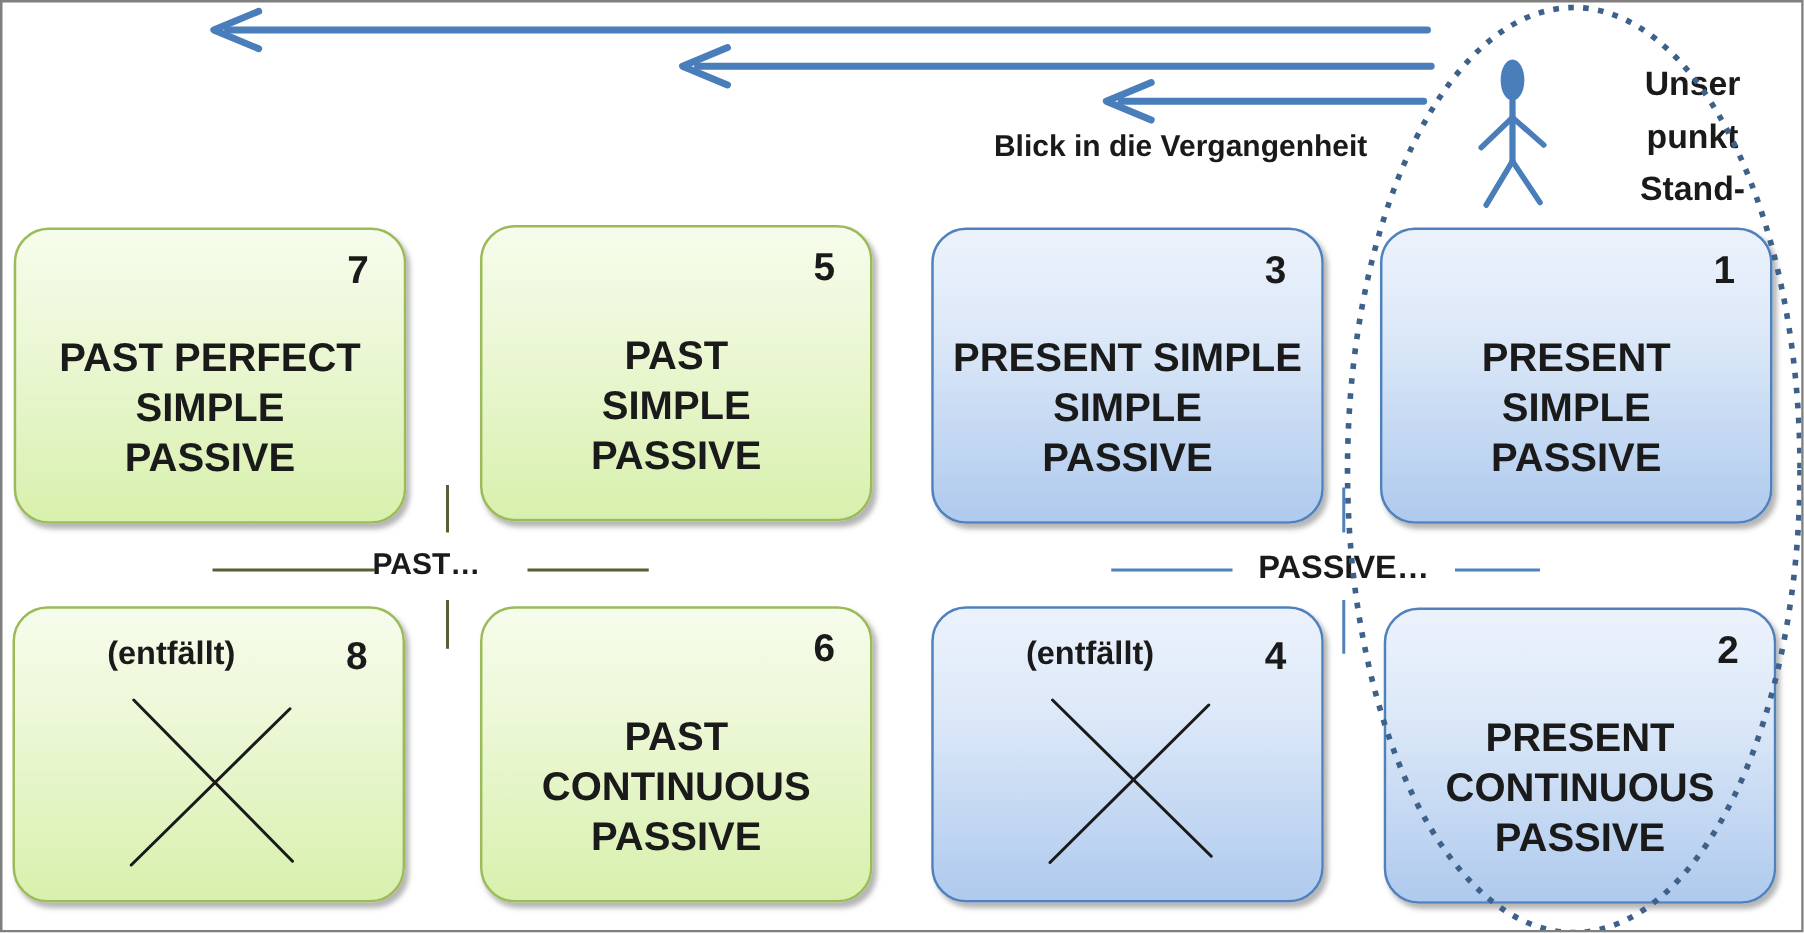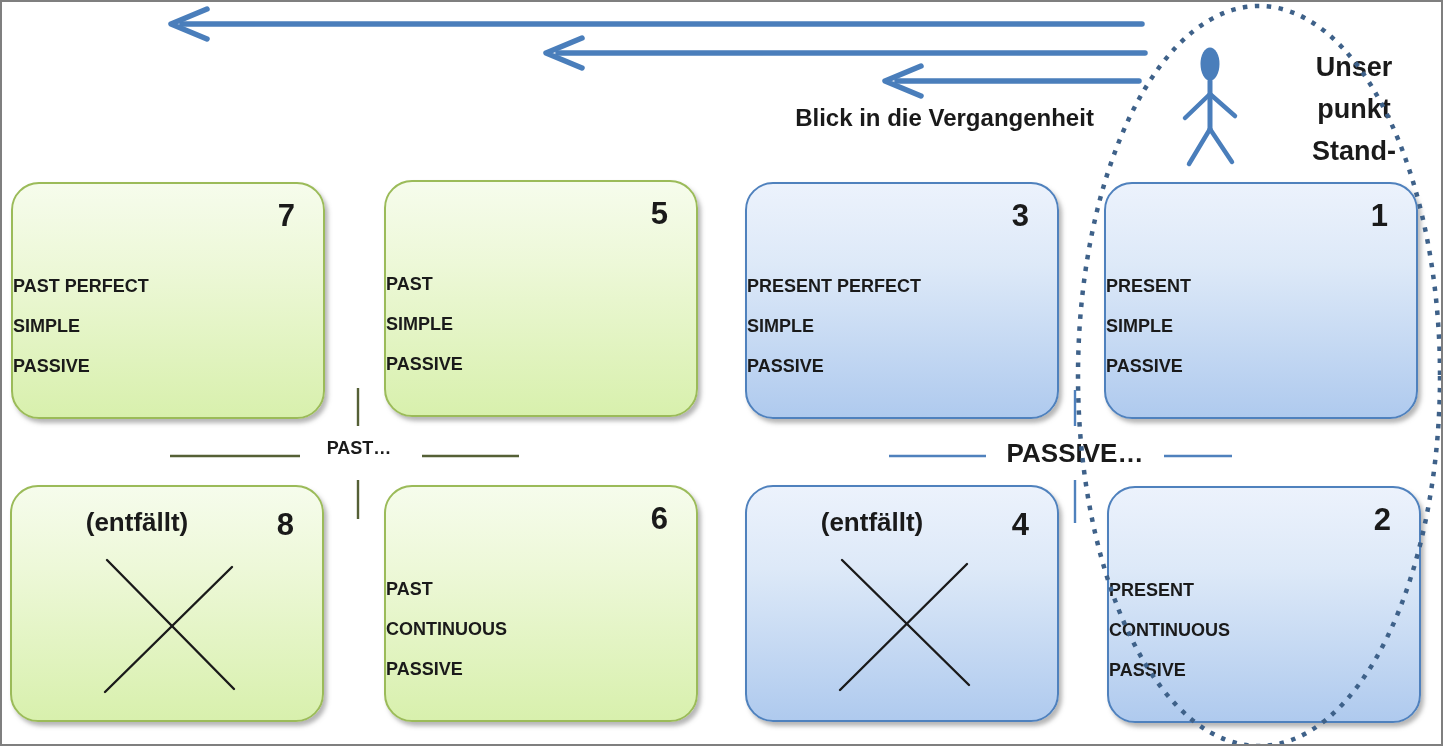--- a/index.html
+++ b/index.html
@@ -29,33 +29,33 @@
     background: linear-gradient(180deg, #ecf2fc 0%, #dde9f8 35%, #afcaee 100%);
     border: 2.5px solid #4f81bd;
     box-shadow: 3px 4px 4px rgba(110,110,110,0.5);
   }
   .box .num {
     position: absolute; top: 14px; right: 28px;
     font-size: 31px; font-weight: bold;
   }
   .box .lines {
     position: absolute; top: 82px; left: 0; right: 0;
-    font-size: 18px; font-weight: bold;
+    text-align: center; font-size: 32px; font-weight: bold;
     line-height: 40px; letter-spacing: 0px;
   }
   .box .entf {
     position: absolute; top: 20px; left: 0; right: 60px;
     text-align: center; font-size: 26px; font-weight: bold;
   }
   .box.crossed .num { top: 20px; }
 
   .label { position: absolute; font-weight: bold; z-index: 2; }
   .blick      { left: 745px;  top: 102px; width: 395px; text-align: center; font-size: 24px; }
   .standpunkt { left: 1300px; top: 44px;  width: 104px; text-align: center; font-size: 27px; line-height: 42px; }
-  .past-label    { left: 296px; top: 436px; width: 122px; text-align: center; font-size: 18px; }
+  .past-label    { left: 296px; top: 436px; width: 122px; font-size: 24px; }
   .present-label { left: 990px; top: 436px; width: 166px; text-align: center; font-size: 26px; }
 
   #overlay {
     position: absolute; left: 0; top: 0;
     width: 1443px; height: 746px;
     z-index: 5; pointer-events: none;
   }
 </style>
 </head>
 <body>
@@ -76,21 +76,21 @@
     <div class="lines">
       <div>PAST</div>
       <div>SIMPLE</div>
       <div>PASSIVE</div>
     </div>
   </div>
 
   <div class="box blue" style="left:743px; top:180px;">
     <span class="num">3</span>
     <div class="lines">
-      <div>PRESENT PERFECT</div>
+      <div>PRESENT SIMPLE</div>
       <div>SIMPLE</div>
       <div>PASSIVE</div>
     </div>
   </div>
 
   <div class="box blue" style="left:1102px; top:180px;">
     <span class="num">1</span>
     <div class="lines">
       <div>PRESENT</div>
       <div>SIMPLE</div>

